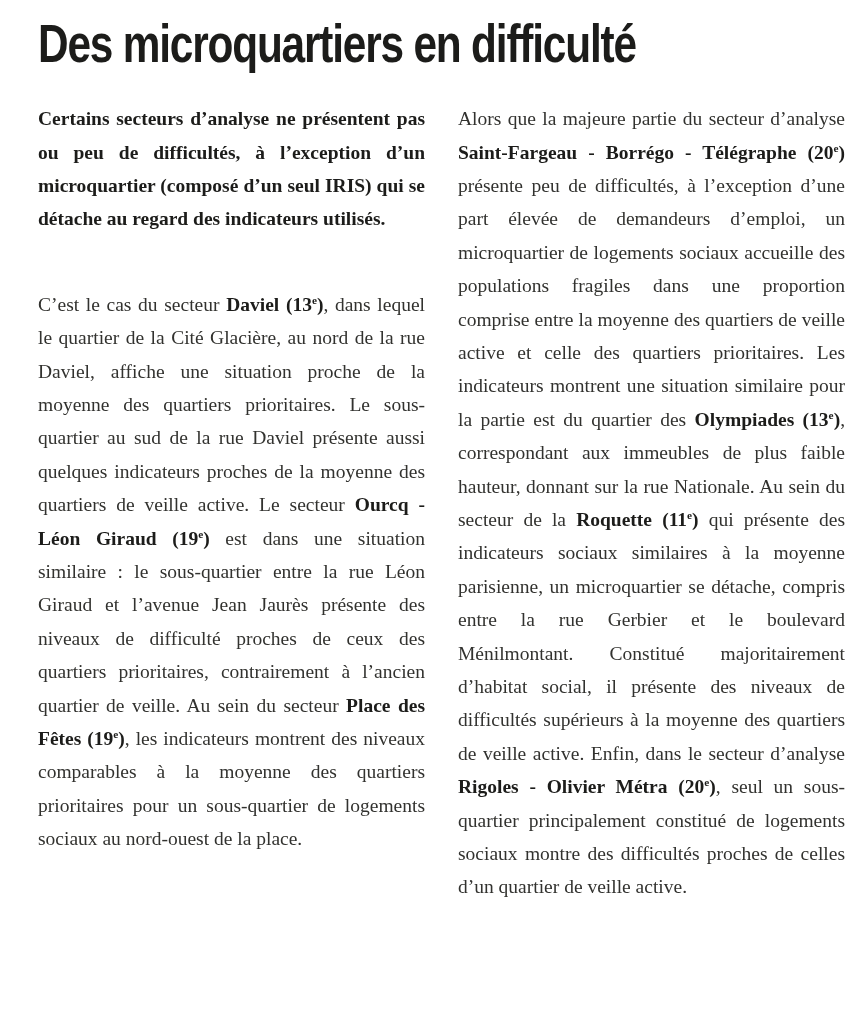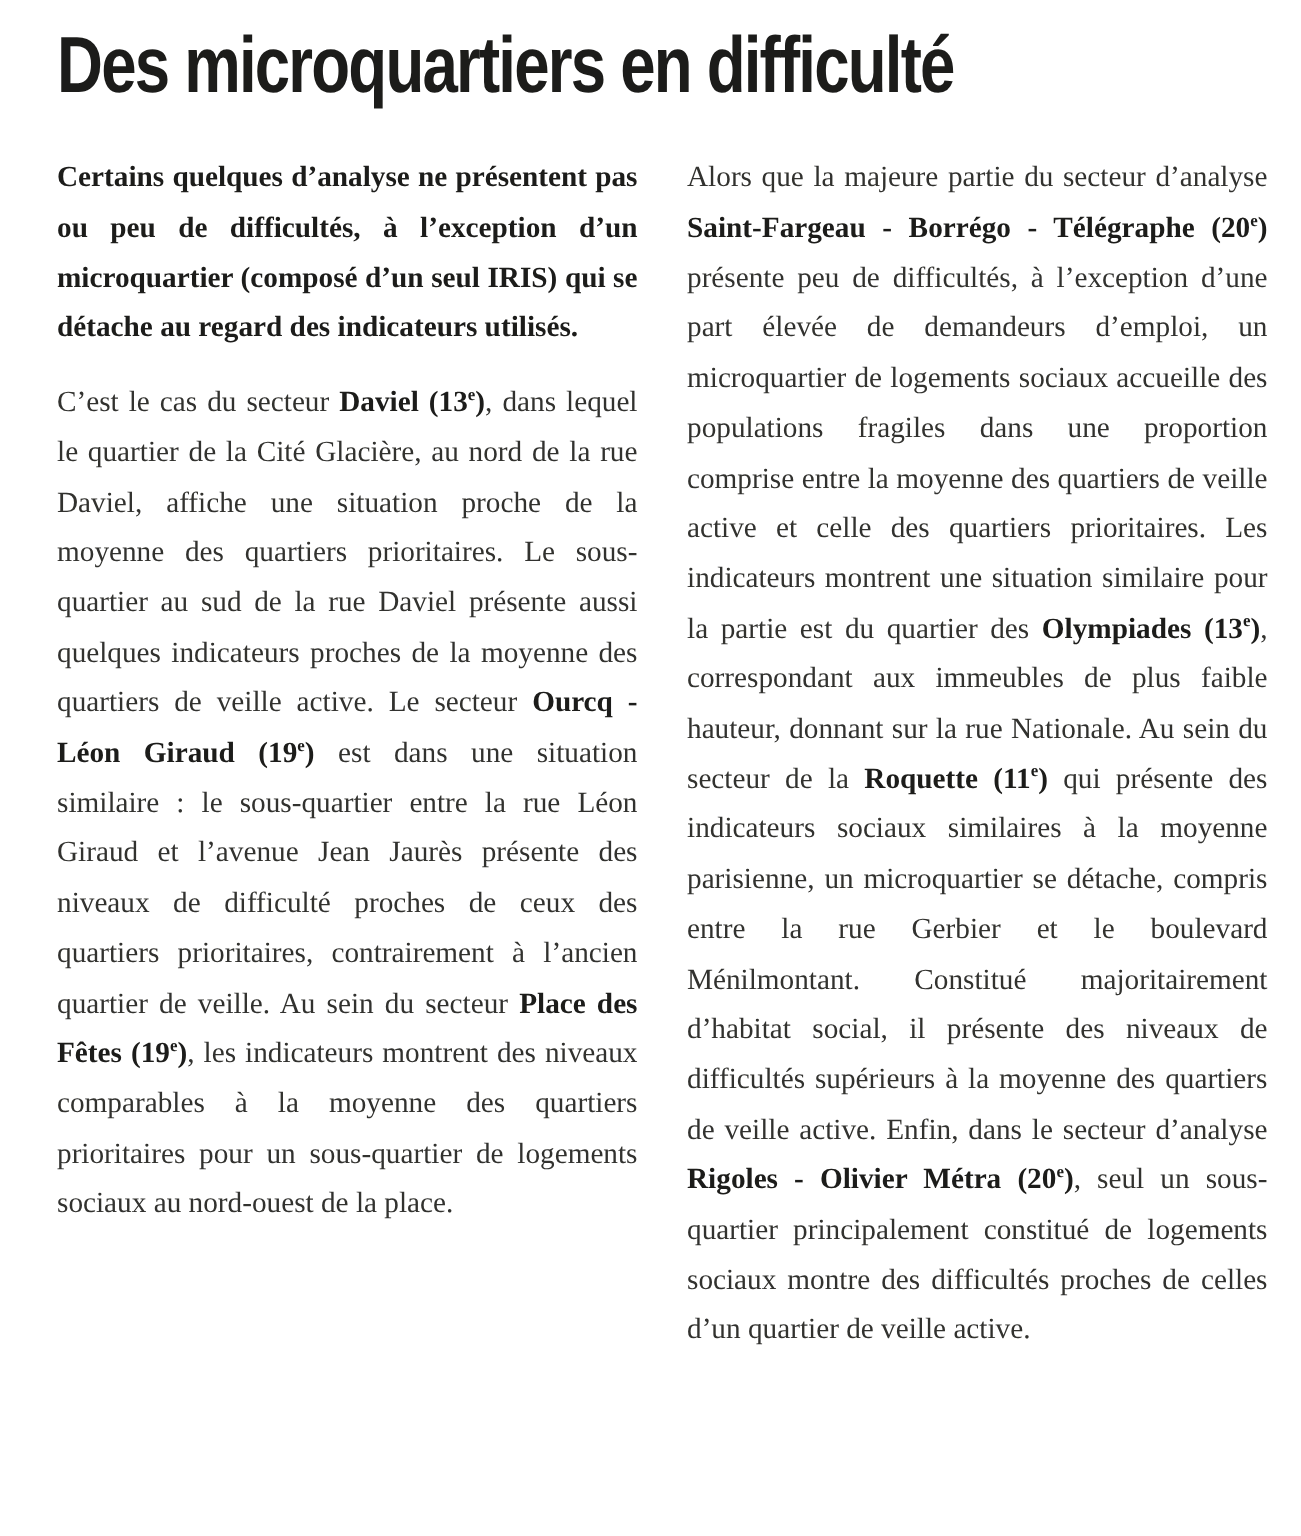--- a/index.html
+++ b/index.html
@@ -38,32 +38,32 @@
     line-height: 33.4px;
     text-align: justify;
     color: var(--body, #32322f);
     hyphens: auto;
     -webkit-hyphens: auto;
   }
   .lead {
     font-weight: 700;
     color: var(--title, #1c1c1a);
   }
-  .mt { margin-top: 16px; }
+  .mt { margin-top: 52px; }
   .b  { font-weight: 700; color: var(--title, #1c1c1a); }
   sup { font-size: 0.58em; line-height: 0; vertical-align: super; }
 </style>
 </head>
 <body>
 
 <div class="page">
   <h1 class="title">Des microquartiers en difficulté</h1>
 
   <div class="columns">
     <div class="col">
-      <p class="lead"><span class="b">Certains quelques d’analyse ne présentent pas ou peu de difficultés, à l’exception d’un microquartier (composé d’un seul IRIS) qui se détache au regard des indicateurs utilisés.</span></p>
+      <p class="lead"><span class="b">Certains secteurs d’analyse ne présentent pas ou peu de difficultés, à l’exception d’un microquartier (composé d’un seul IRIS) qui se détache au regard des indicateurs utilisés.</span></p>
       <p class="mt"><span>C’est le cas du secteur </span><span class="b">Daviel (13</span><sup class="b">e</sup><span class="b">)</span><span>, dans lequel le quartier de la Cité Glacière, au nord de la rue Daviel, affiche une situation proche de la moyenne des quartiers prioritaires. Le sous-quartier au sud de la rue Daviel présente aussi quelques indicateurs proches de la moyenne des quartiers de veille active. Le secteur </span><span class="b">Ourcq - Léon Giraud (19</span><sup class="b">e</sup><span class="b">)</span><span> est dans une situation similaire&nbsp;: le sous-quartier entre la rue Léon Giraud et l’avenue Jean Jaurès présente des niveaux de difficulté proches de ceux des quartiers prioritaires, contrairement à l’ancien quartier de veille. Au sein du secteur </span><span class="b">Place des Fêtes (19</span><sup class="b">e</sup><span class="b">)</span><span>, les indicateurs montrent des niveaux comparables à la moyenne des quartiers prioritaires pour un sous-quartier de logements sociaux au nord-ouest de la place.</span></p>
     </div>
     <div class="col">
       <p><span>Alors que la majeure partie du secteur d’analyse </span><span class="b">Saint-Fargeau - Borrégo - Télégraphe (20</span><sup class="b">e</sup><span class="b">)</span><span> présente peu de difficultés, à l’exception d’une part élevée de demandeurs d’emploi, un microquartier de logements sociaux accueille des populations fragiles dans une proportion comprise entre la moyenne des quartiers de veille active et celle des quartiers prioritaires. Les indicateurs montrent une situation similaire pour la partie est du quartier des </span><span class="b">Olympiades (13</span><sup class="b">e</sup><span class="b">)</span><span>, correspondant aux immeubles de plus faible hauteur, donnant sur la rue Nationale. Au sein du secteur de la </span><span class="b">Roquette (11</span><sup class="b">e</sup><span class="b">)</span><span> qui présente des indicateurs sociaux similaires à la moyenne parisienne, un microquartier se détache, compris entre la rue Gerbier et le boulevard Ménilmontant. Constitué majoritairement d’habitat social, il présente des niveaux de difficultés supérieurs à la moyenne des quartiers de veille active. Enfin, dans le secteur d’analyse </span><span class="b">Rigoles - Olivier Métra (20</span><sup class="b">e</sup><span class="b">)</span><span>, seul un sous-quartier principalement constitué de logements sociaux montre des difficultés proches de celles d’un quartier de veille active.</span></p>
     </div>
   </div>
 </div>
 
 </body></html>

